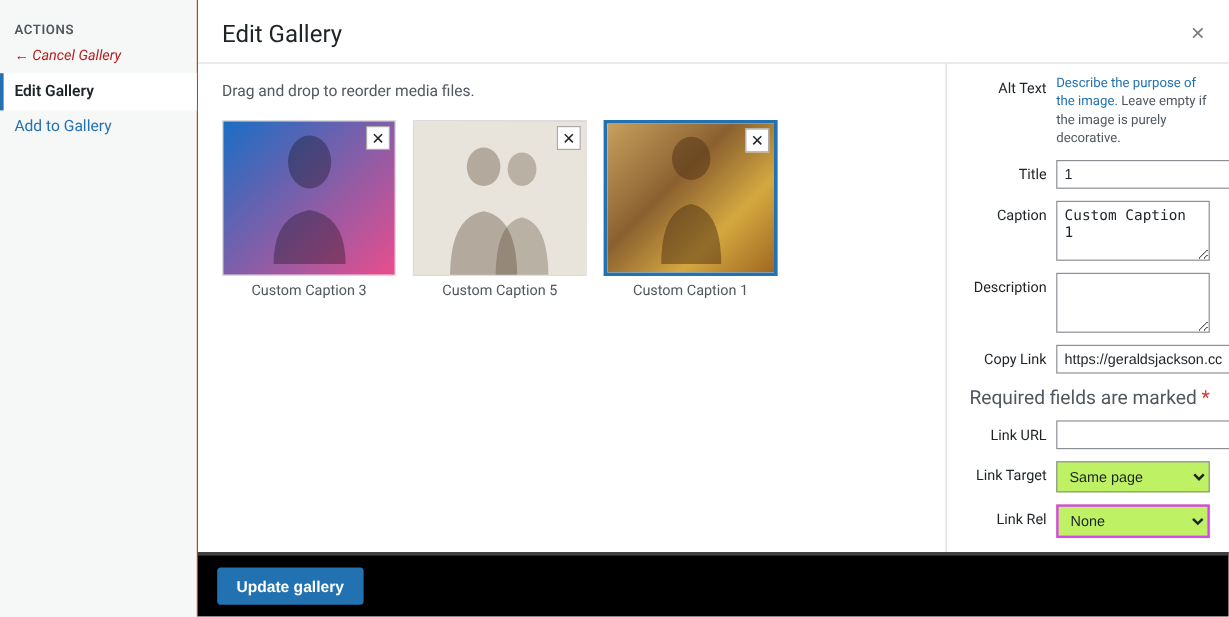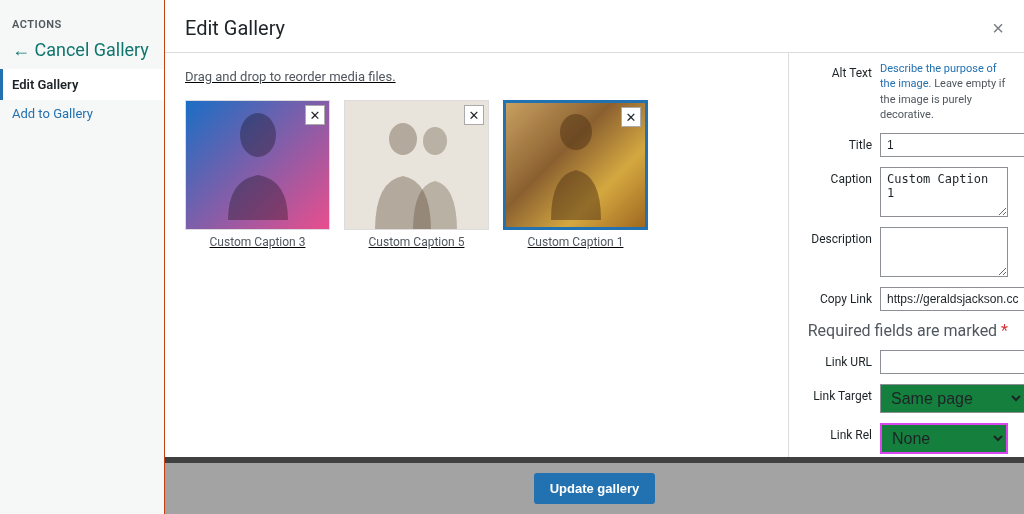--- a/index.html
+++ b/index.html
@@ -25,25 +25,26 @@
     }
     .sidebar-section-label {
       font-size: 11px;
       font-weight: 600;
       color: #50575e;
       padding: 6px 12px 4px 12px;
       text-transform: uppercase;
       letter-spacing: 0.5px;
     }
     .sidebar-cancel-link {
-      color: #0f766e;
+      color: #b91c1c;
       text-decoration: none;
       padding: 4px 12px 8px 12px;
       display: block;
-      font-size: 18px;
+      font-size: 12px;
+      font-style: italic;
     }
     .sidebar-active-item {
       background: #fff;
       border-left: 3px solid #2271b1;
       padding: 8px 12px 8px 9px;
       font-weight: 600;
       color: #1d2327;
       font-size: 13px;
     }
     .sidebar-item-link {
@@ -94,21 +95,20 @@
       flex: 1;
       overflow: hidden;
     }
 
     
     .gallery-panel {
       flex: 1;
       padding: 16px 20px;
       overflow-y: auto;
       border-right: 1px solid #dcdcde;
-      text-decoration: underline;
     }
     .drag-hint {
       color: #50575e;
       font-size: 13px;
       margin-bottom: 16px;
     }
     .gallery-grid {
       display: flex;
       gap: 14px;
       flex-wrap: wrap;
@@ -210,37 +210,37 @@
       margin-bottom: 10px;
       text-align: right;
     }
     .required-note .required-star {
       color: #d63638;
     }
     .detail-select {
       flex: 1;
       border: 1px solid #8c8f94;
       padding: 4px 6px;
-      font-size: 16px;
-      color: #1d2327;
-      background: #15803d;
+      font-size: 12px;
+      color: #1d2327;
+      background: #bef264;
       outline: none;
       appearance: auto;
     }
     .link-rel-select {
       border: 2px solid #d946ef;
     }
 
     
     .modal-footer {
-      border-top: 6px solid #404040;
+      border-top: 3px solid #404040;
       padding: 10px 16px;
       display: flex;
-      justify-content: center;
-      background: #a3a3a3;
+      justify-content: flex-start;
+      background: #000000;
     }
     .update-gallery-btn {
       background: #2271b1;
       color: #fff;
       border: none;
       padding: 8px 16px;
       font-size: 13px;
       font-weight: 600;
       cursor: pointer;
       border-radius: 3px;

